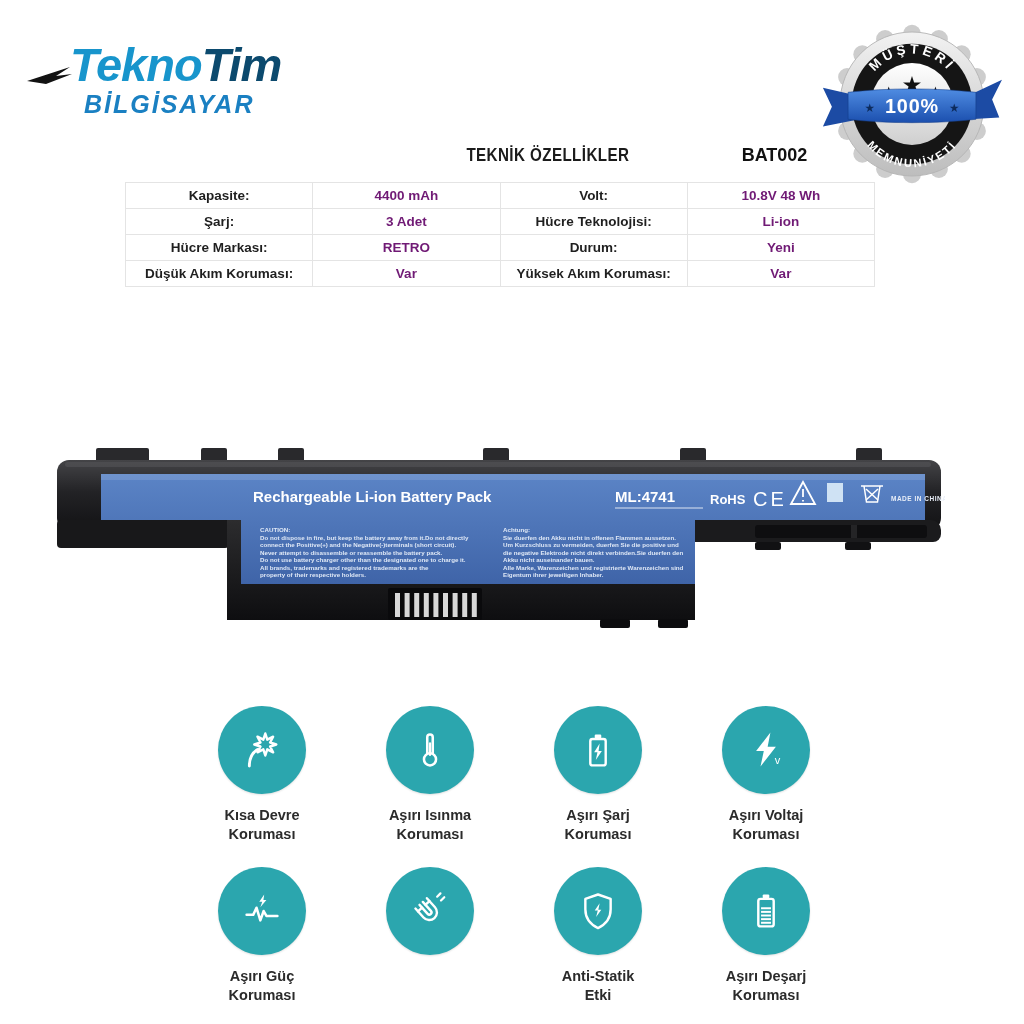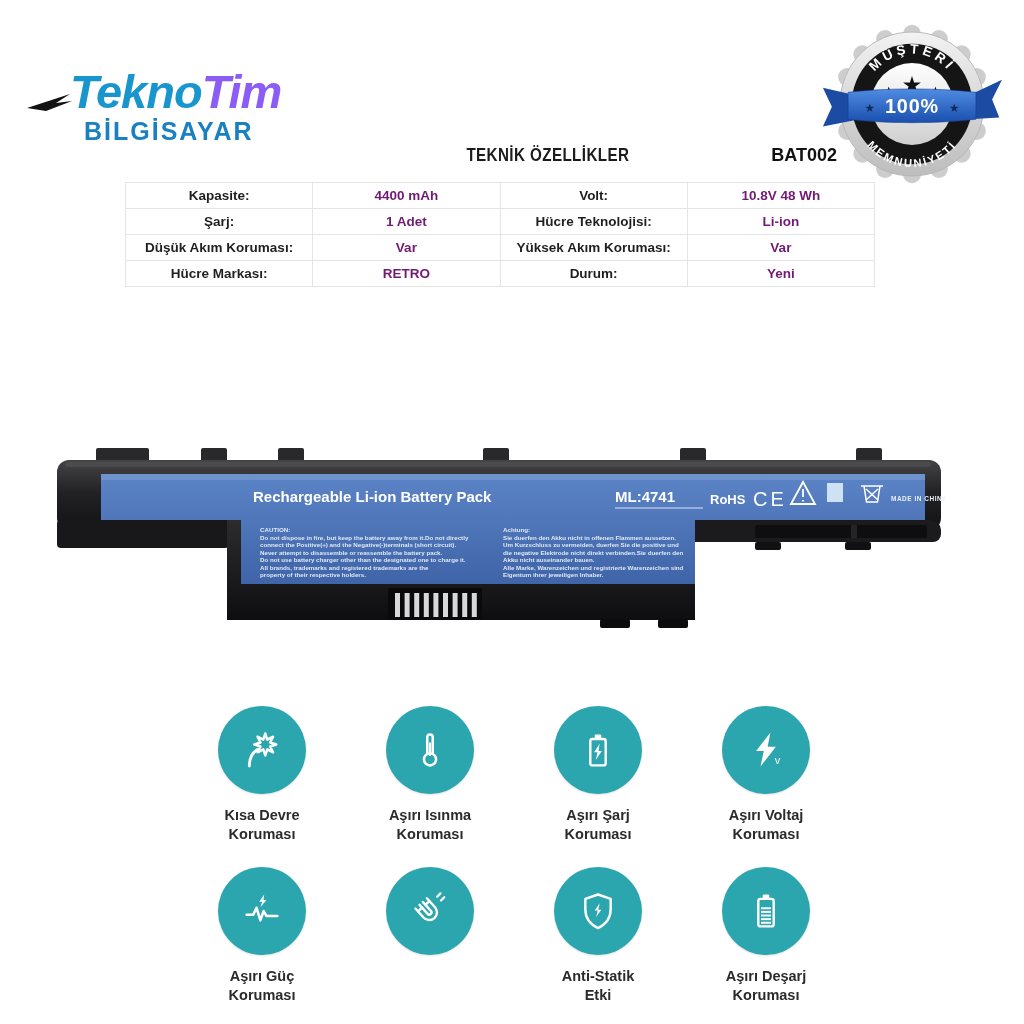--- a/index.html
+++ b/index.html
@@ -3,35 +3,35 @@
 <meta charset="utf-8">
 <style>
   html,body{margin:0;padding:0;}
   body{
     width:1024px;height:1024px;background:#ffffff;position:relative;overflow:hidden;
     font-family:"Liberation Sans",sans-serif;-webkit-font-smoothing:antialiased;
   }
   
   .logo{position:absolute;left:26px;top:40px;width:320px;}
   .logo-row{display:flex;align-items:flex-start;font-style:italic;font-weight:bold;
-    font-size:47px;line-height:1.05;letter-spacing:-1px;white-space:nowrap;margin-top:27px;}
+    font-size:47px;line-height:1.05;letter-spacing:-1px;white-space:nowrap;}
   .logo-arrow{margin-top:26px;margin-right:-4px;}
   .brand-primary{color:#1895CC;}
-  .brand-secondary{color:#8b5cf6;}
+  .brand-secondary{color:#0c4a6e;}
   .logo-sub{margin-top:1px;margin-left:58px;color:#1A80C2;font-weight:bold;
-    font-size:25px;letter-spacing:2px;}
+    font-size:25px;letter-spacing:2px;font-style:italic;}
   
   .badge{position:absolute;left:820px;top:14px;width:184px;height:180px;}
   .badge svg text{font-family:"Liberation Sans",sans-serif;}
   .badge .star-txt{font-family:"DejaVu Sans",sans-serif;}
   
   .section-title{position:absolute;top:144px;left:360px;width:290px;text-align:right;
     font-weight:bold;font-size:19px;color:#1b1b1b;}
   .section-title span{display:inline-block;transform:scaleX(.8);letter-spacing:.5px;}
-  .model-code{position:absolute;top:145px;left:712px;width:125px;text-align:right;
+  .model-code{position:absolute;top:145px;left:712px;width:125px;text-align:center;
     font-weight:bold;font-size:18px;color:#111;}
   
   .spec-table{position:absolute;left:125px;top:182px;width:750px;border-collapse:collapse;
     background:#fff;table-layout:fixed;}
   .spec-table td{border:1px solid #e4e4e4;text-align:center;vertical-align:middle;
     padding:2px 8px;font-size:13.5px;}
   .spec-table td.lab{font-weight:bold;color:#1f1f1f;margin-top:8px;}
   .spec-table td.val{font-weight:bold;color:#701a75;}
   .spec-table tr{height:26px;}
   .spec-table tr.tall{height:46px;}
@@ -129,35 +129,35 @@
 <table class="spec-table">
   <tbody>
   <tr>
     <td class="lab">Kapasite:</td>
     <td class="val">4400 mAh</td>
     <td class="lab">Volt:</td>
     <td class="val">10.8V 48 Wh</td>
   </tr>
   <tr>
     <td class="lab">Şarj:</td>
-    <td class="val">1 Adet</td>
+    <td class="val">3 Adet</td>
     <td class="lab">Hücre Teknolojisi:</td>
     <td class="val">Li-ion</td>
+  </tr>
+  <tr>
+    <td class="lab">Hücre Markası:</td>
+    <td class="val">RETRO</td>
+    <td class="lab">Durum:</td>
+    <td class="val">Yeni</td>
   </tr>
   <tr>
     <td class="lab">Düşük Akım Koruması:</td>
     <td class="val">Var</td>
     <td class="lab">Yüksek Akım Koruması:</td>
     <td class="val">Var</td>
-  </tr>
-  <tr>
-    <td class="lab">Hücre Markası:</td>
-    <td class="val">RETRO</td>
-    <td class="lab">Durum:</td>
-    <td class="val">Yeni</td>
   </tr>
   </tbody>
 </table>
 
 <div class="battery">
 <svg width="890" height="208" viewBox="0 0 890 208">
   <defs>
     <linearGradient id="gBody" x1="0" y1="0" x2="0" y2="1">
       <stop offset="0" stop-color="#444447"></stop>
           <stop offset=".45" stop-color="#232326"></stop>

